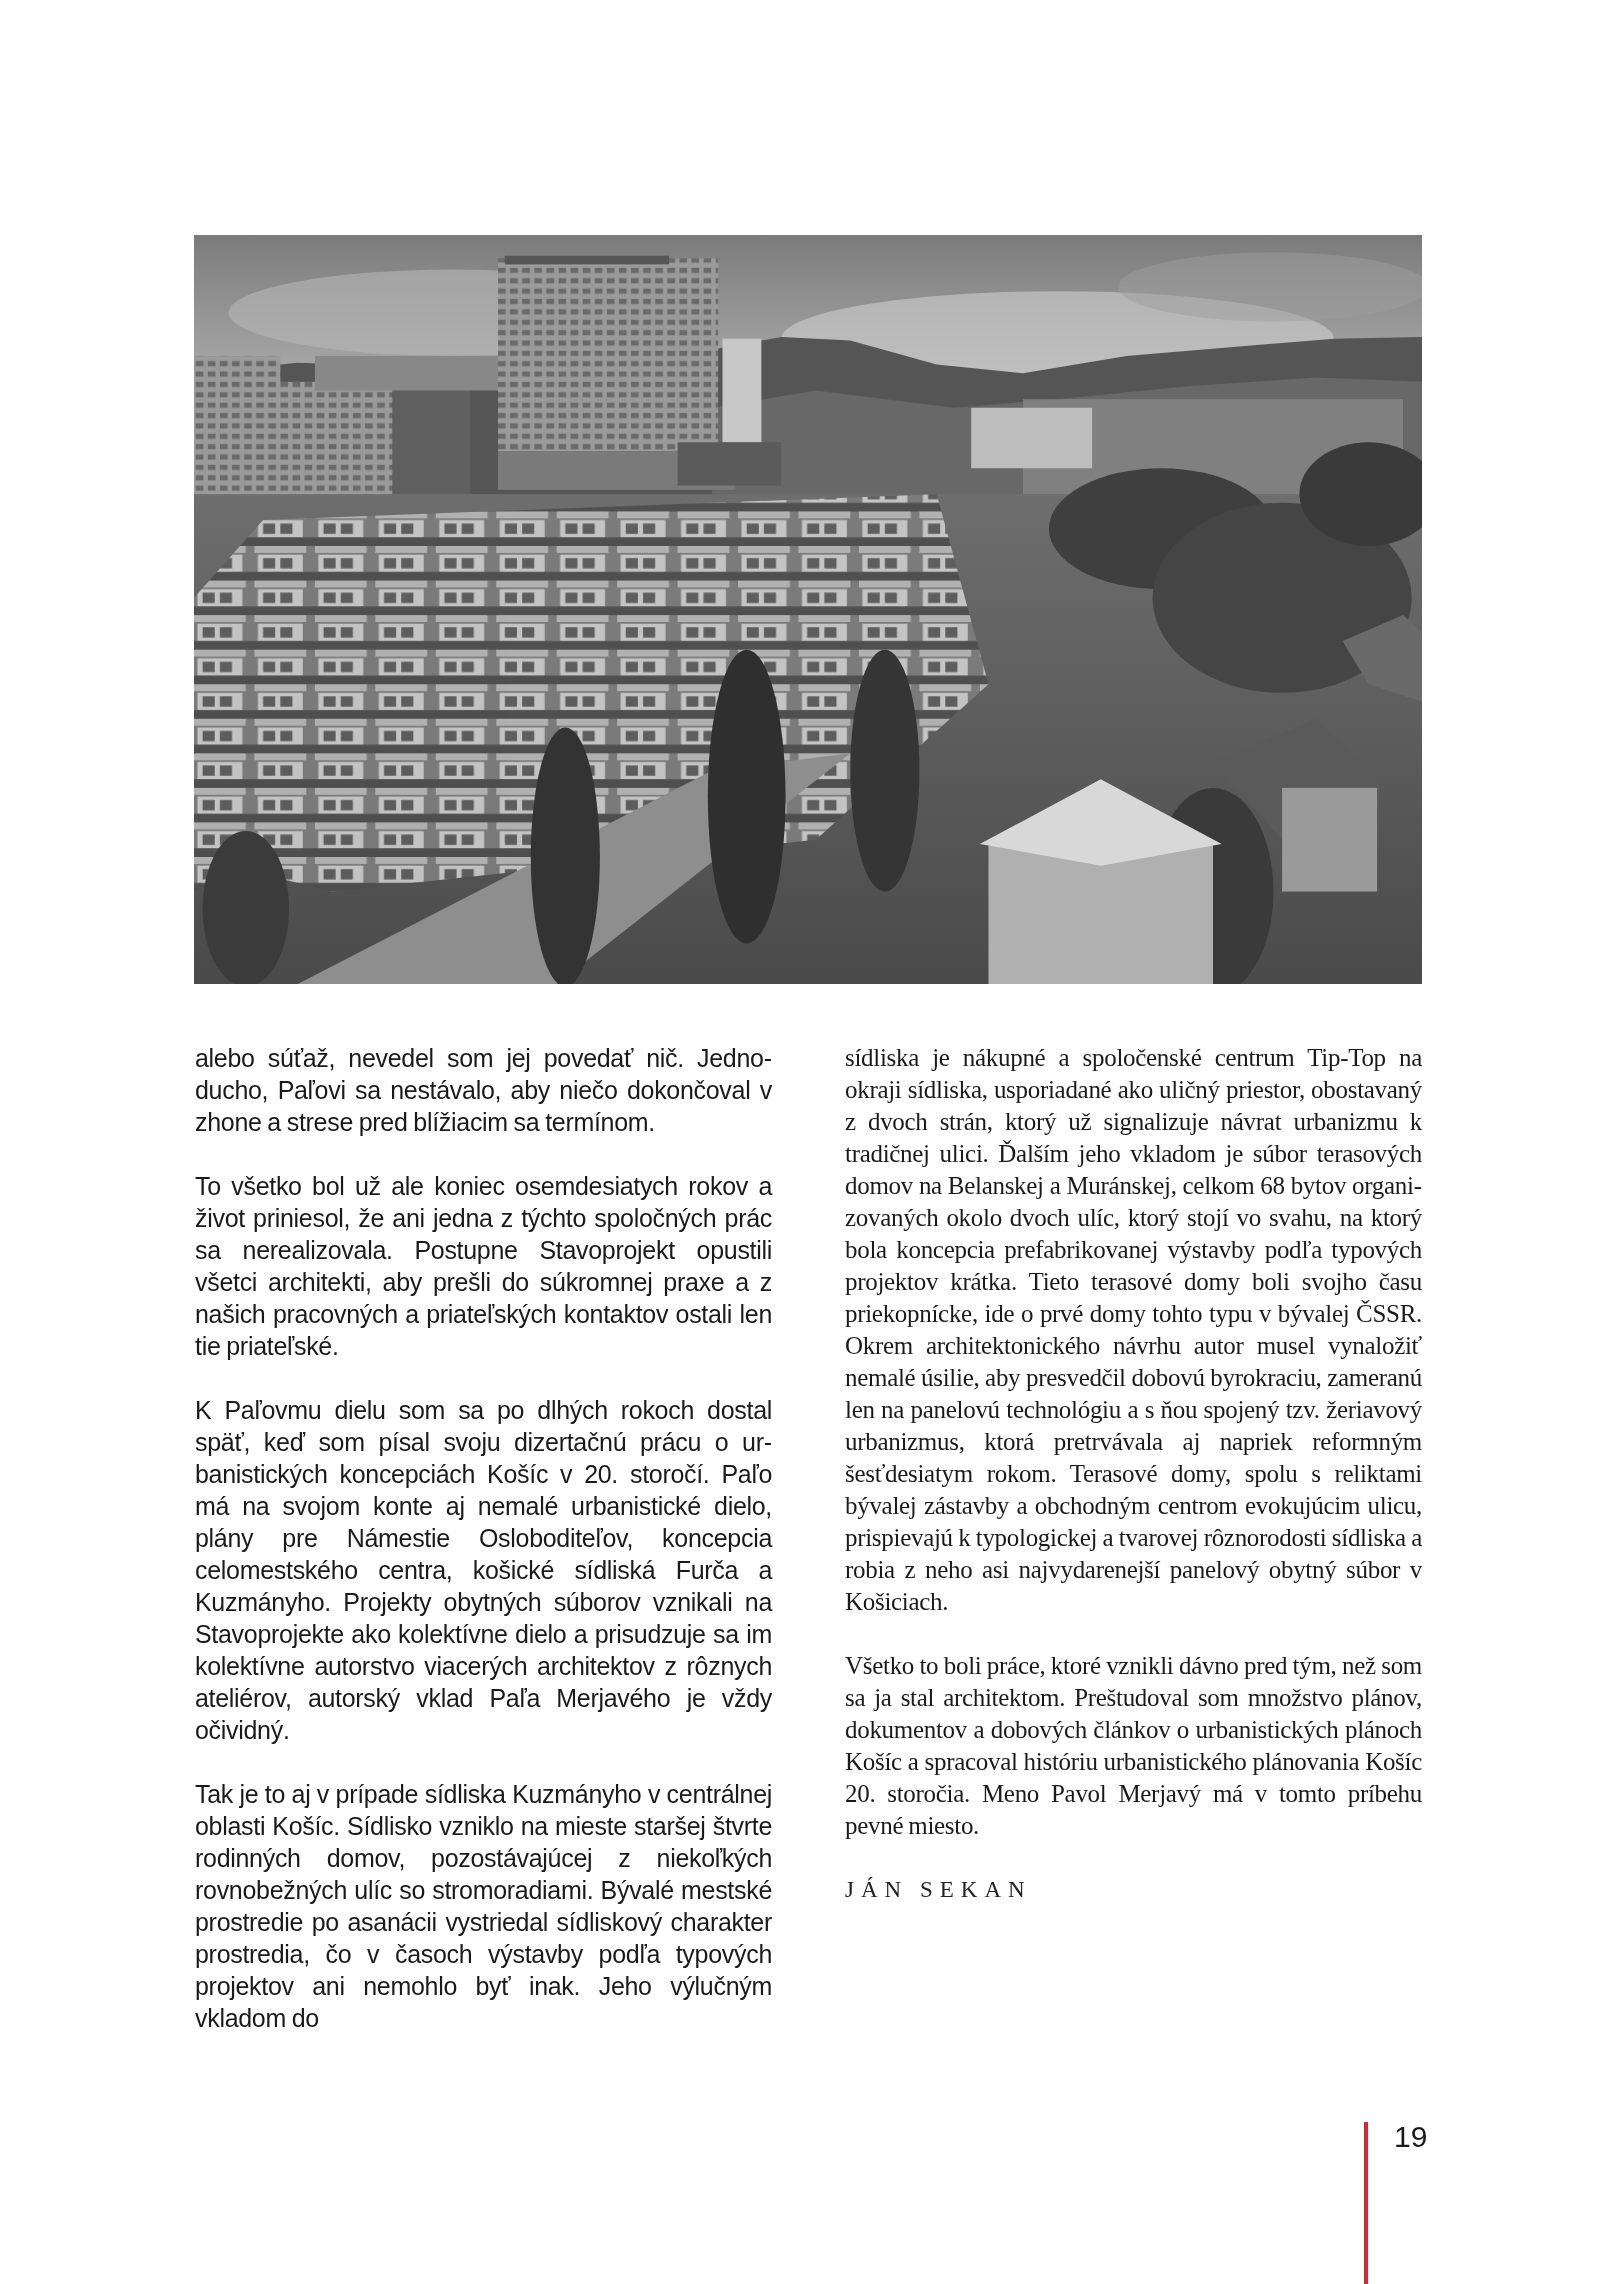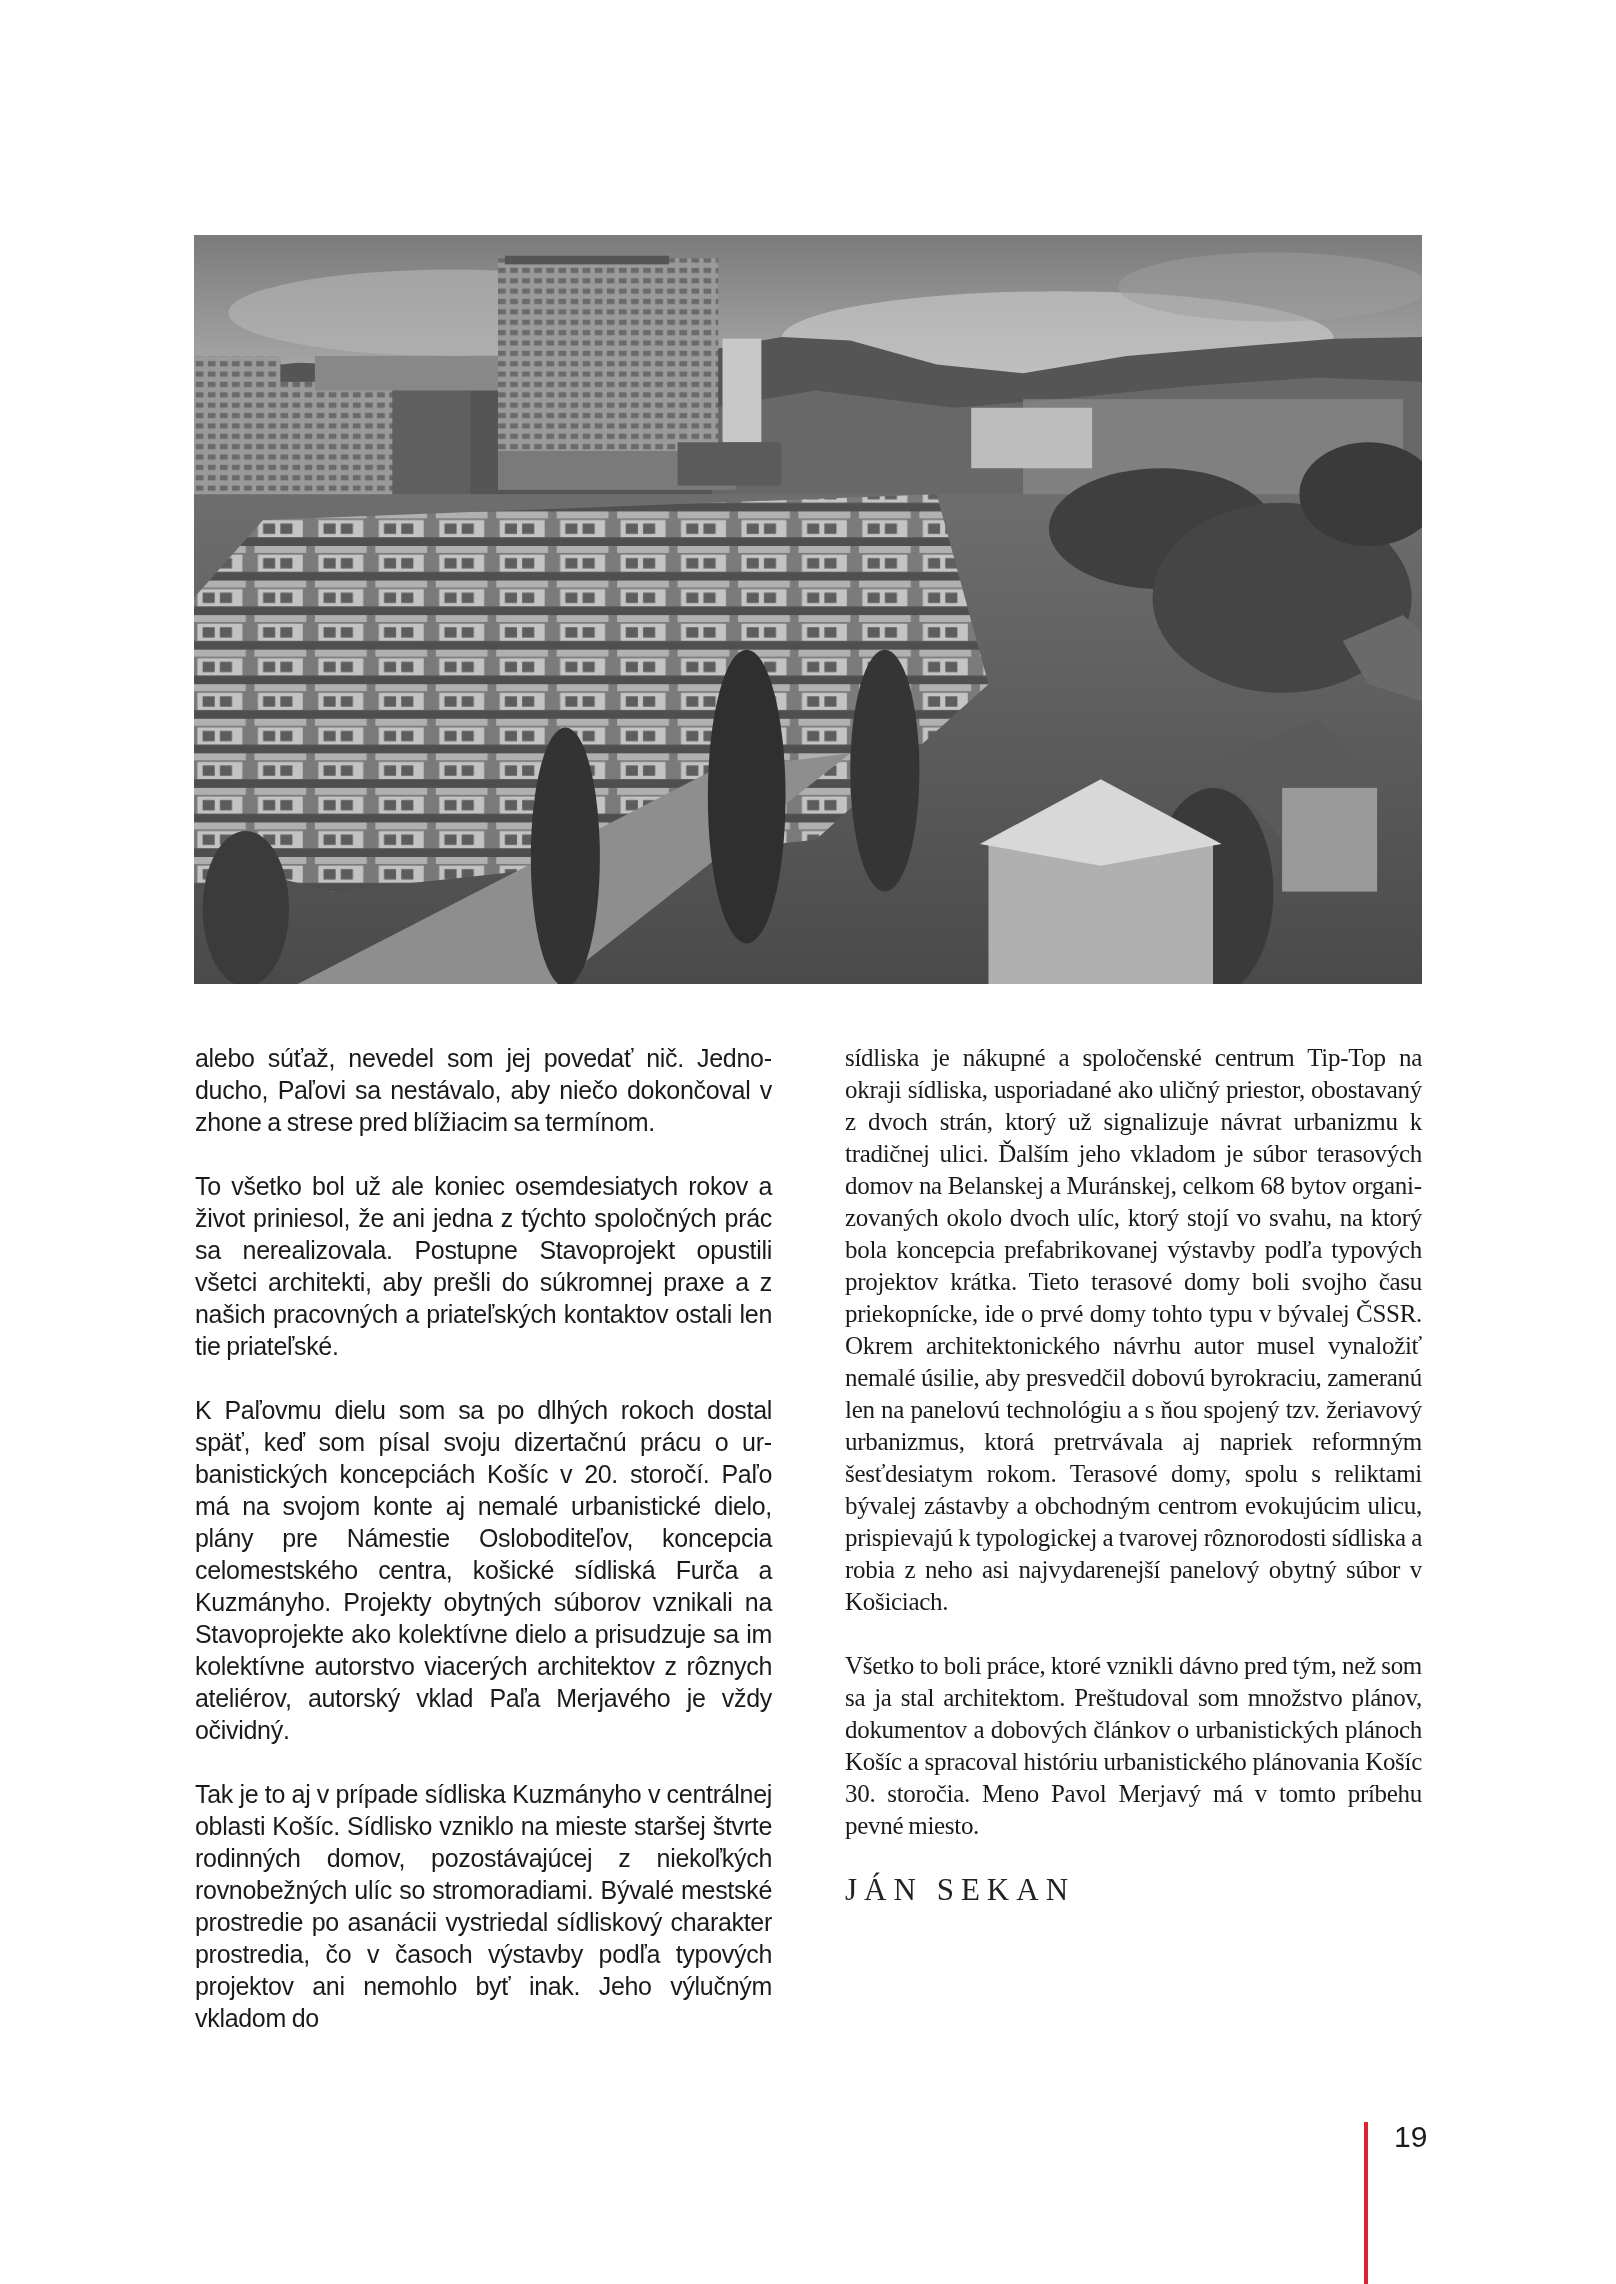--- a/index.html
+++ b/index.html
@@ -40,21 +40,21 @@
       word-spacing: -0.9px;
       hyphens: manual;
     }
     .column.left { left: 195px; }
     .column.right { left: 845px; width: 577px; font-family: Liberation Serif, serif; }
     .column p {
       margin: 0 0 32px 0;
     }
     .signature {
       margin-top: 3.5px;
-      font-size: 31px;
+      font-size: 23px;
       letter-spacing: 7px;
       text-align: left;
       color: #222;
     }
     .rule {
       position: absolute;
       left: 1364px;
       top: 2122px;
       width: 3.5px;
       height: 162px;
@@ -149,19 +149,19 @@
 
 <div class="column left">
   <p>alebo súťaž, nevedel som jej povedať nič. Jedno­ducho, Paľovi sa nestávalo, aby niečo dokončo­val v zhone a strese pred blížiacim sa termínom.</p>
   <p>To všetko bol už ale koniec osemdesiatych rokov a život priniesol, že ani jedna z týchto spoloč­ných prác sa nerealizovala. Postupne Stavo­projekt opustili všetci architekti, aby prešli do súkromnej praxe a z našich pracovných a pria­teľských kontaktov ostali len tie priateľské.</p>
   <p>K Paľovmu dielu som sa po dlhých rokoch dostal späť, keď som písal svoju dizertačnú prácu o ur­banistických koncepciách Košíc v 20. storočí. Paľo má na svojom konte aj nemalé urbanistické dielo, plány pre Námestie Osloboditeľov, kon­cepcia celomestského centra, košické sídliská Furča a Kuzmányho. Projekty obytných súborov vznikali na Stavoprojekte ako kolektívne dielo a prisudzuje sa im kolektívne autorstvo viacerých architektov z rôznych ateliérov, autorský vklad Paľa Merjavého je vždy očividný.</p>
   <p>Tak je to aj v prípade sídliska Kuzmányho v cen­trálnej oblasti Košíc. Sídlisko vzniklo na mieste staršej štvrte rodinných domov, pozostávajúcej z niekoľkých rovnobežných ulíc so stromoradia­mi. Bývalé mestské prostredie po asanácii vy­striedal sídliskový charakter prostredia, čo v ča­soch výstavby podľa typových projektov ani nemohlo byť inak. Jeho výlučným vkladom do</p>
 </div>
 
 <div class="column right">
   <p>sídliska je nákupné a spoločenské centrum Tip-Top na okraji sídliska, usporiadané ako uličný priestor, obostavaný z dvoch strán, ktorý už sig­nalizuje návrat urbanizmu k tradičnej ulici. Ďal­ším jeho vkladom je súbor terasových domov na Belanskej a Muránskej, celkom 68 bytov organi­zovaných okolo dvoch ulíc, ktorý stojí vo svahu, na ktorý bola koncepcia prefabrikovanej výstav­by podľa typových projektov krátka. Tieto tera­sové domy boli svojho času priekopnícke, ide o prvé domy tohto typu v bývalej ČSSR. Okrem architektonického návrhu autor musel vynaložiť nemalé úsilie, aby presvedčil dobovú byrokra­ciu, zameranú len na panelovú technológiu a s ňou spojený tzv. žeriavový urbanizmus, ktorá pretrvávala aj napriek reformným šesťdesiatym rokom. Terasové domy, spolu s reliktami bývalej zástavby a obchodným centrom evokujúcim uli­cu, prispievajú k typologickej a tvarovej rôznoro­dosti sídliska a robia z neho asi najvydarenejší panelový obytný súbor v Košiciach.</p>
-  <p>Všetko to boli práce, ktoré vznikli dávno pred tým, než som sa ja stal architektom. Preštudoval som množstvo plánov, dokumentov a dobových článkov o urbanistických plánoch Košíc a spra­coval históriu urbanistického plánovania Košíc 30. storočia. Meno Pavol Merjavý má v tomto príbehu pevné miesto.</p>
+  <p>Všetko to boli práce, ktoré vznikli dávno pred tým, než som sa ja stal architektom. Preštudoval som množstvo plánov, dokumentov a dobových článkov o urbanistických plánoch Košíc a spra­coval históriu urbanistického plánovania Košíc 20. storočia. Meno Pavol Merjavý má v tomto príbehu pevné miesto.</p>
   <div class="signature">JÁN SEKAN</div>
 </div>
 
 <div class="rule"></div>
 <div class="page-number">19</div>
 
 
 </body></html>

